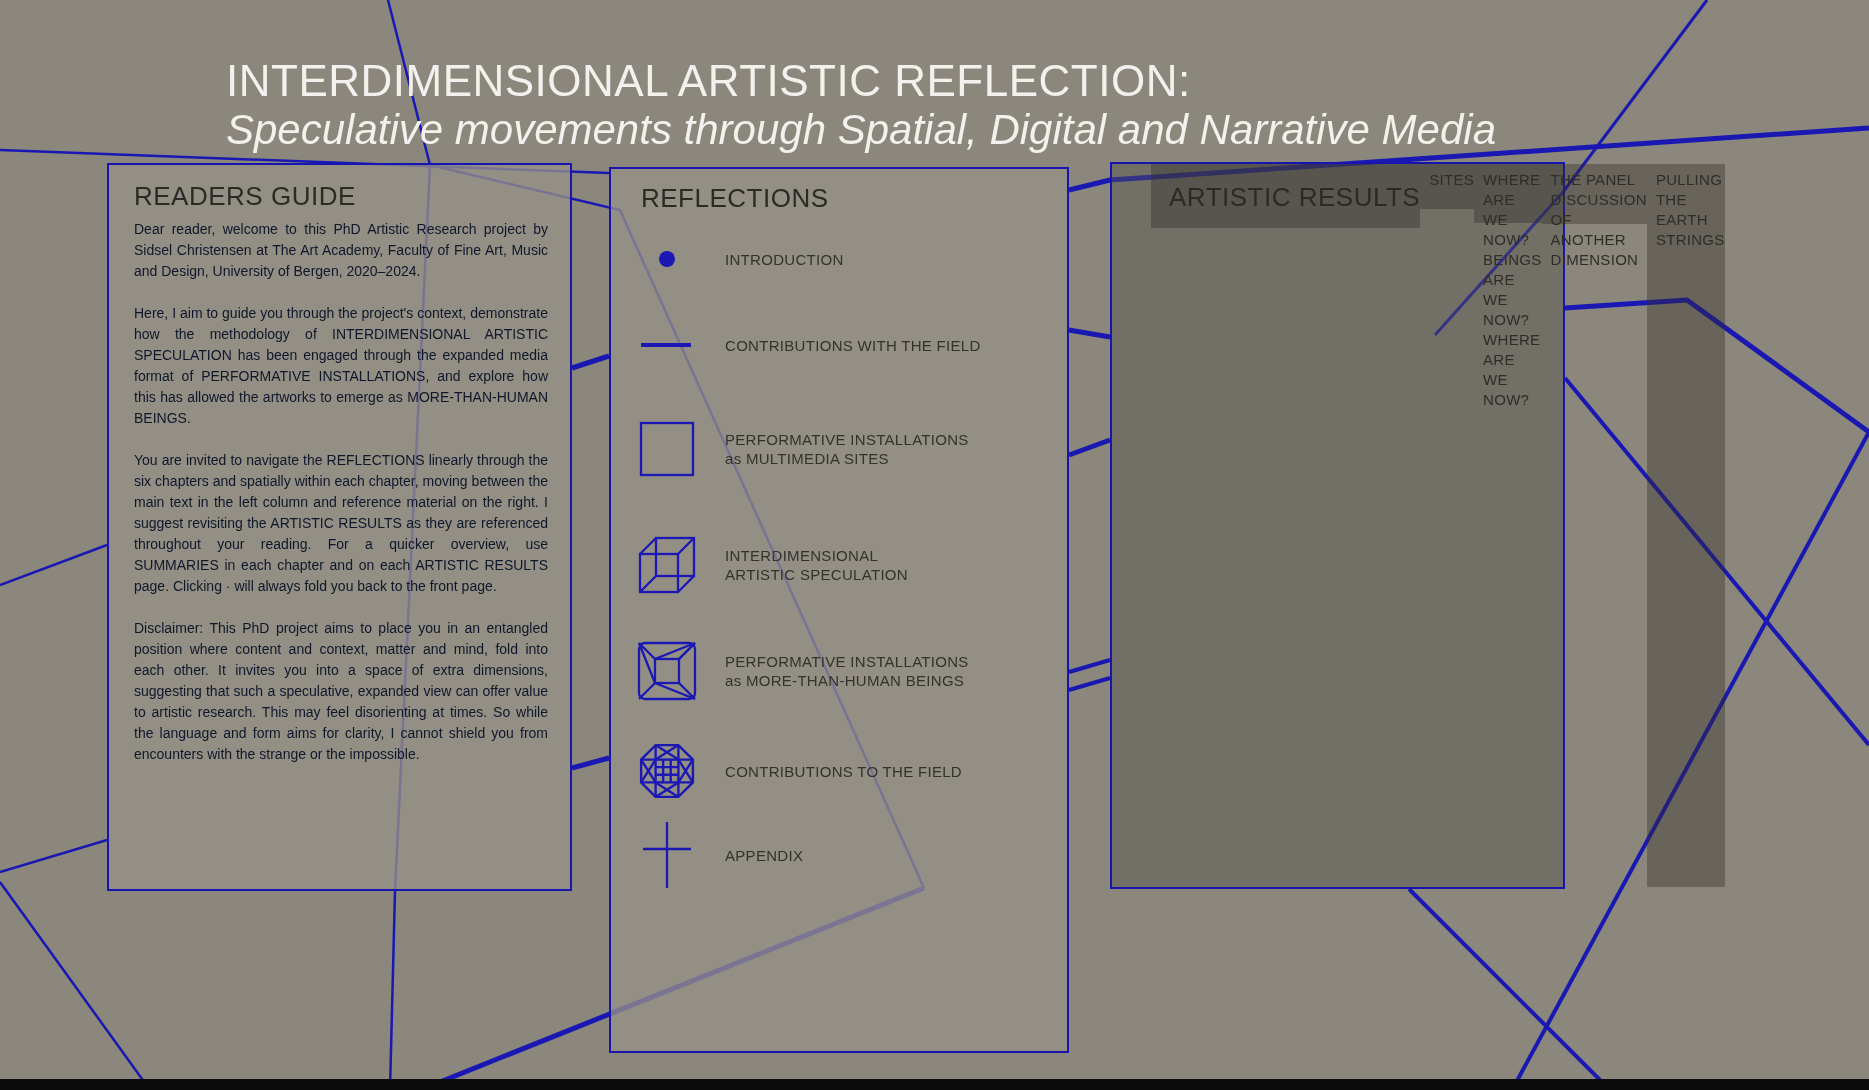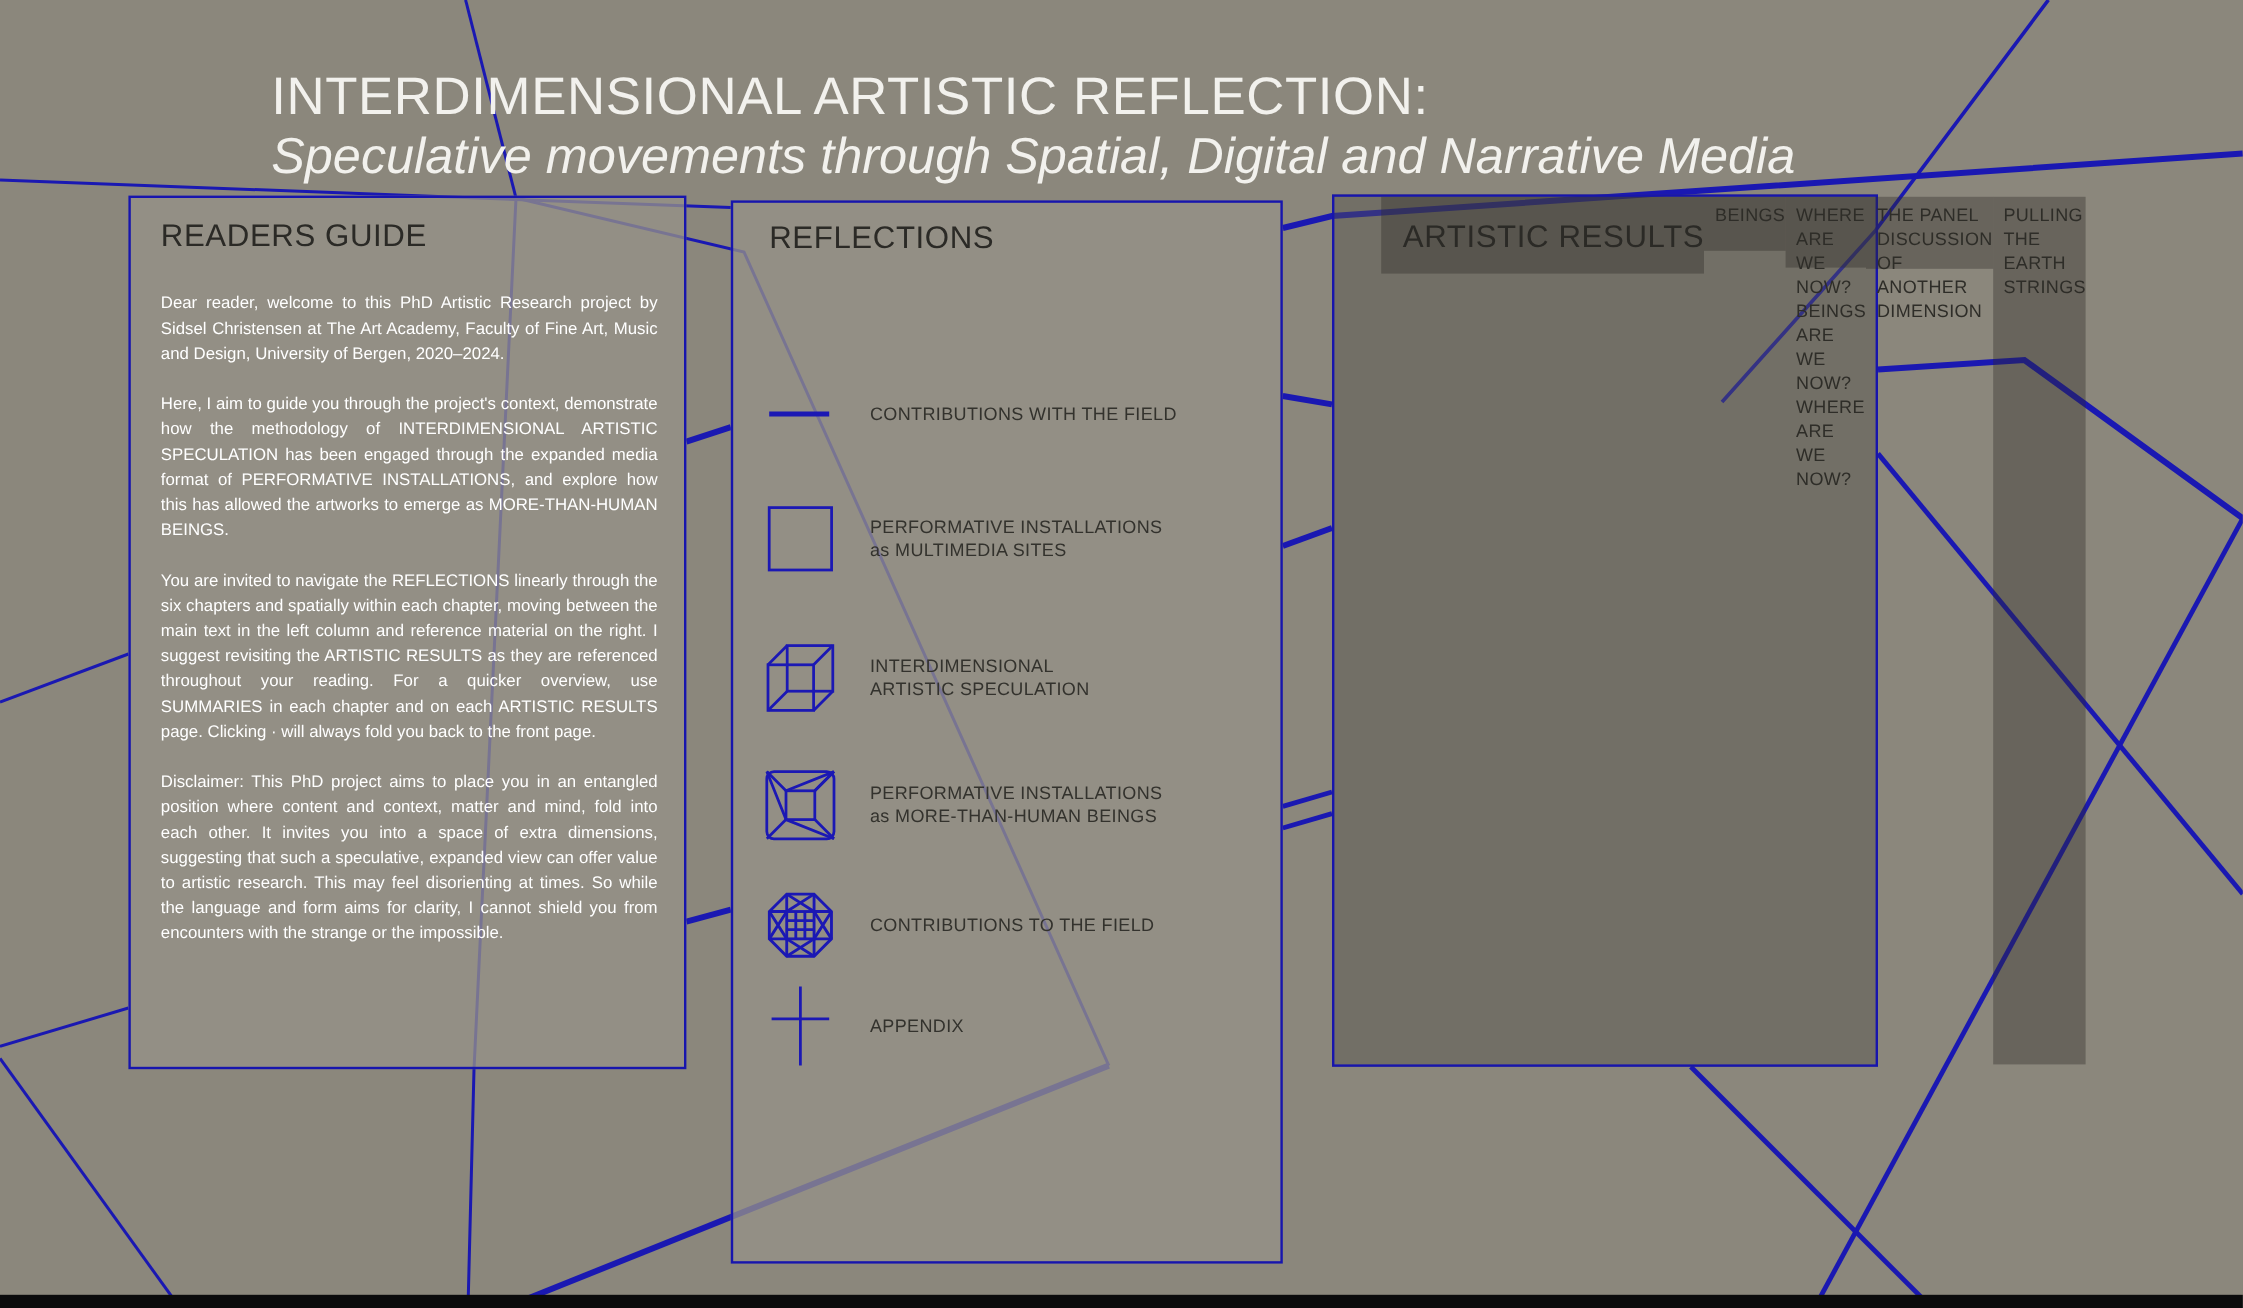--- a/index.html
+++ b/index.html
@@ -21,22 +21,22 @@
   .panel-dark{background:rgba(84,82,75,0.45);}
   .panel-title{
     font-size:26px;
     color:#2b2a26;
     letter-spacing:0.5px;
     white-space:nowrap;
   }
   
   #readers-guide .panel-title{position:absolute;left:25px;top:16px;}
   #rg-body{
-    position:absolute;left:25px;right:22px;top:77px;
-    font-size:14px;line-height:21px;color:#ffffff;
+    position:absolute;left:25px;right:22px;top:54px;
+    font-size:14px;line-height:21px;color:#0f172a;
     text-align:justify;
   }
   #rg-body p{margin:0 0 21px 0;}
   
   #reflections .panel-title{position:absolute;left:30px;top:14px;}
   .r-row{
     position:absolute;left:22px;right:14px;
     display:flex;align-items:center;gap:24px;
     cursor:pointer;
   }
@@ -164,20 +164,30 @@
     <p>Dear reader, welcome to this PhD Artistic Research project by Sidsel Christensen at The Art Academy, Faculty of Fine Art, Music and Design, University of Bergen, 2020–2024.</p>
     <p>Here, I aim to guide you through the project's context, demonstrate how the methodology of INTERDIMENSIONAL ARTISTIC SPECULATION has been engaged through the expanded media format of PERFORMATIVE INSTALLATIONS, and explore how this has allowed the artworks to emerge as MORE-THAN-HUMAN BEINGS.</p>
     <p>You are invited to navigate the REFLECTIONS linearly through the six chapters and spatially within each chapter, moving between the main text in the left column and reference material on the right. I suggest revisiting the ARTISTIC RESULTS as they are referenced throughout your reading. For a quicker overview, use SUMMARIES in each chapter and on each ARTISTIC RESULTS page. Clicking · will always fold you back to the front page.</p>
     <p>Disclaimer: This PhD project aims to place you in an entangled position where content and context, matter and mind, fold into each other. It invites you into a space of extra dimensions, suggesting that such a speculative, expanded view can offer value to artistic research. This may feel disorienting at times. So while the language and form aims for clarity, I cannot shield you from encounters with the strange or the impossible.</p>
   </div>
 </div>
 
 <div id="reflections" class="panel panel-light" style="left:609px;top:167px;width:460px;height:886px;">
   <div class="panel-title">REFLECTIONS</div>
 
+  <div class="r-row" style="top:54px;">
+    <span class="r-icon">
+      <svg width="56" height="56" viewBox="0 0 56 56">
+          <circle cx="28" cy="28" r="8" fill="#1b18b4"></circle>
+        </svg>
+    </span>
+    <span class="r-label">
+      <span>INTRODUCTION</span>
+    </span>
+  </div>
 
   <div class="r-row" style="top:140px;">
     <span class="r-icon">
       <svg width="56" height="56" viewBox="0 0 56 56">
           <path d="M2,28 L52,28" stroke="#1b18b4" stroke-width="4"></path>
         </svg>
     </span>
     <span class="r-label">
       <span>CONTRIBUTIONS WITH THE FIELD</span>
     </span>
@@ -259,21 +269,21 @@
   </div>
 </div>
 
 <div id="artistic-results" class="panel panel-dark" style="left:1110px;top:162px;width:455px;height:727px;">
   <div id="ar-header" class="ar-band">
     <span class="panel-title">ARTISTIC RESULTS</span>
   </div>
 
   <div id="thumb-lethe" class="thumb"></div>
   <div id="cap-lethe" class="ar-band ar-caption">
-    <span class="cap-text">BEINGS</span>
+    <span class="cap-text">SITES</span>
   </div>
 
   <div id="thumb-where" class="thumb"></div>
   <div id="cap-where" class="ar-band ar-caption">
     <span class="cap-text">WHERE ARE WE NOW? BEINGS ARE WE NOW? WHERE ARE WE NOW?</span>
   </div>
 
   <div id="thumb-panel" class="thumb"></div>
   <div id="cap-panel" class="ar-band ar-caption">
     <span class="cap-text">THE PANEL DISCUSSION OF ANOTHER DIMENSION</span>

